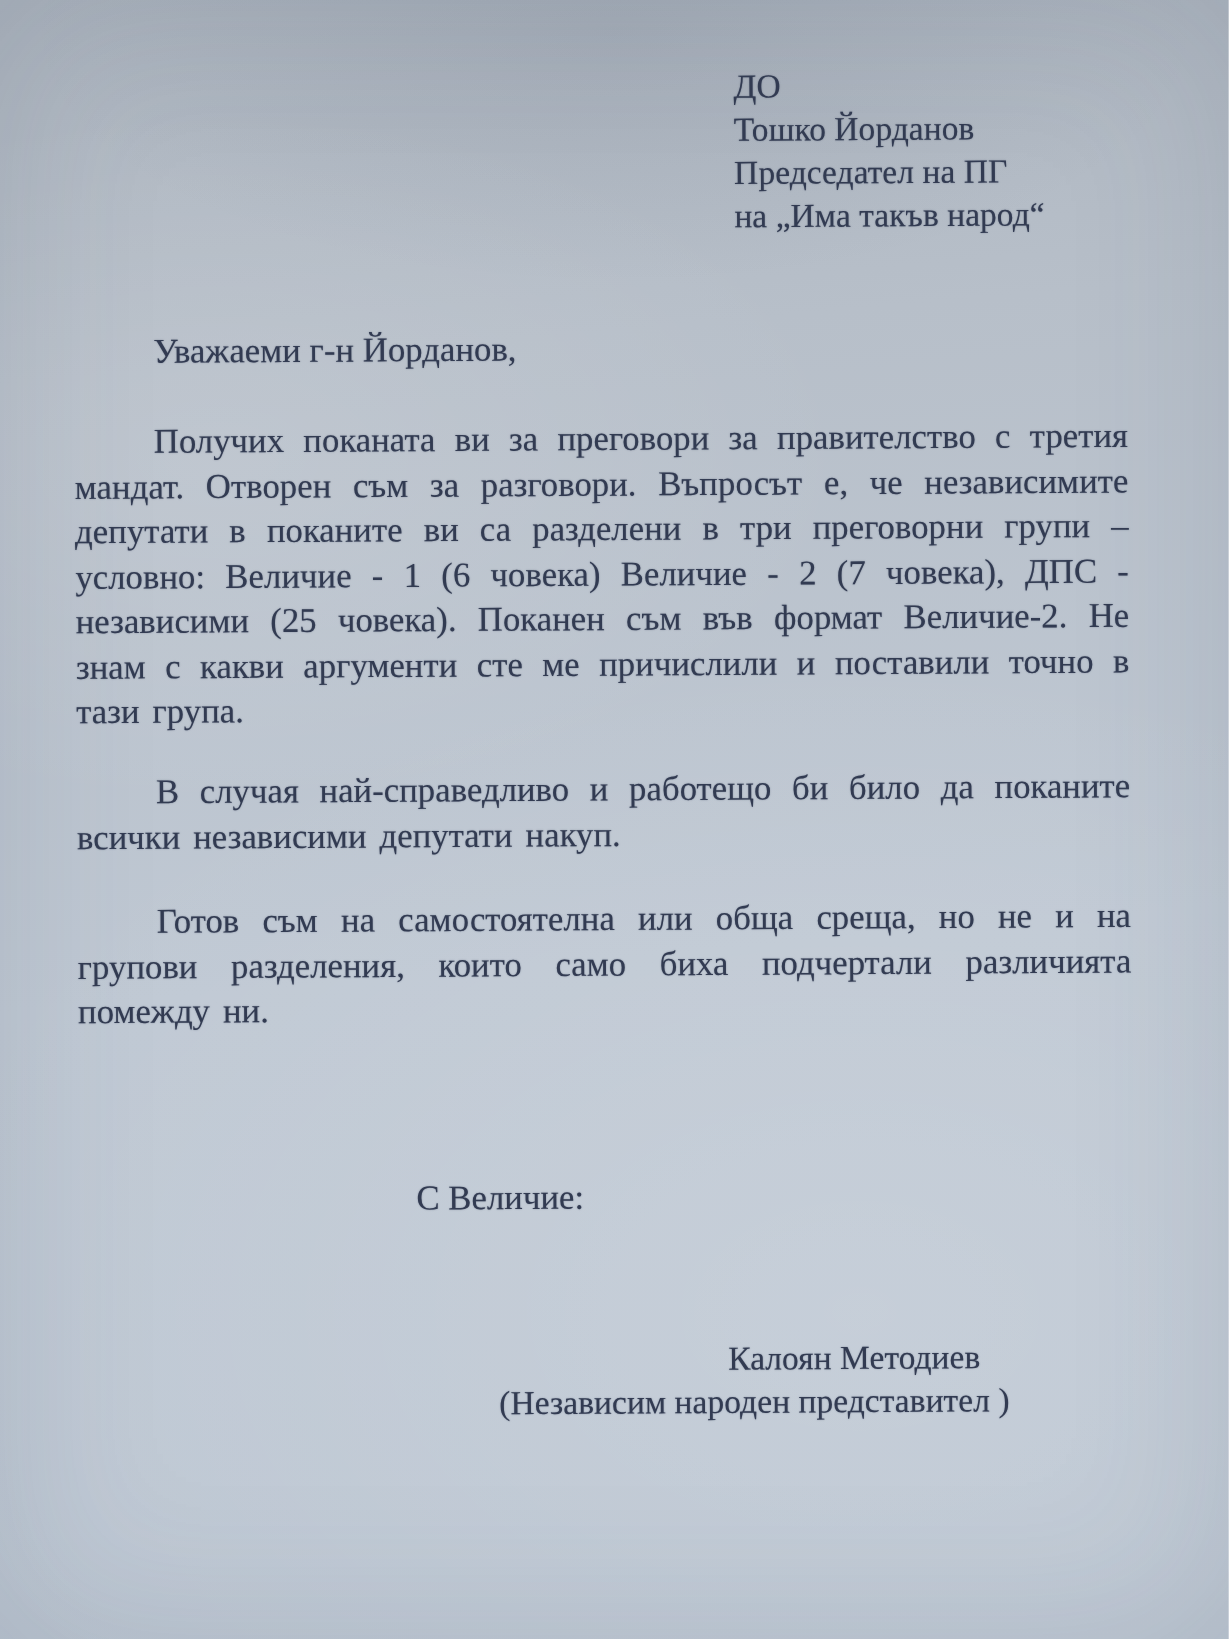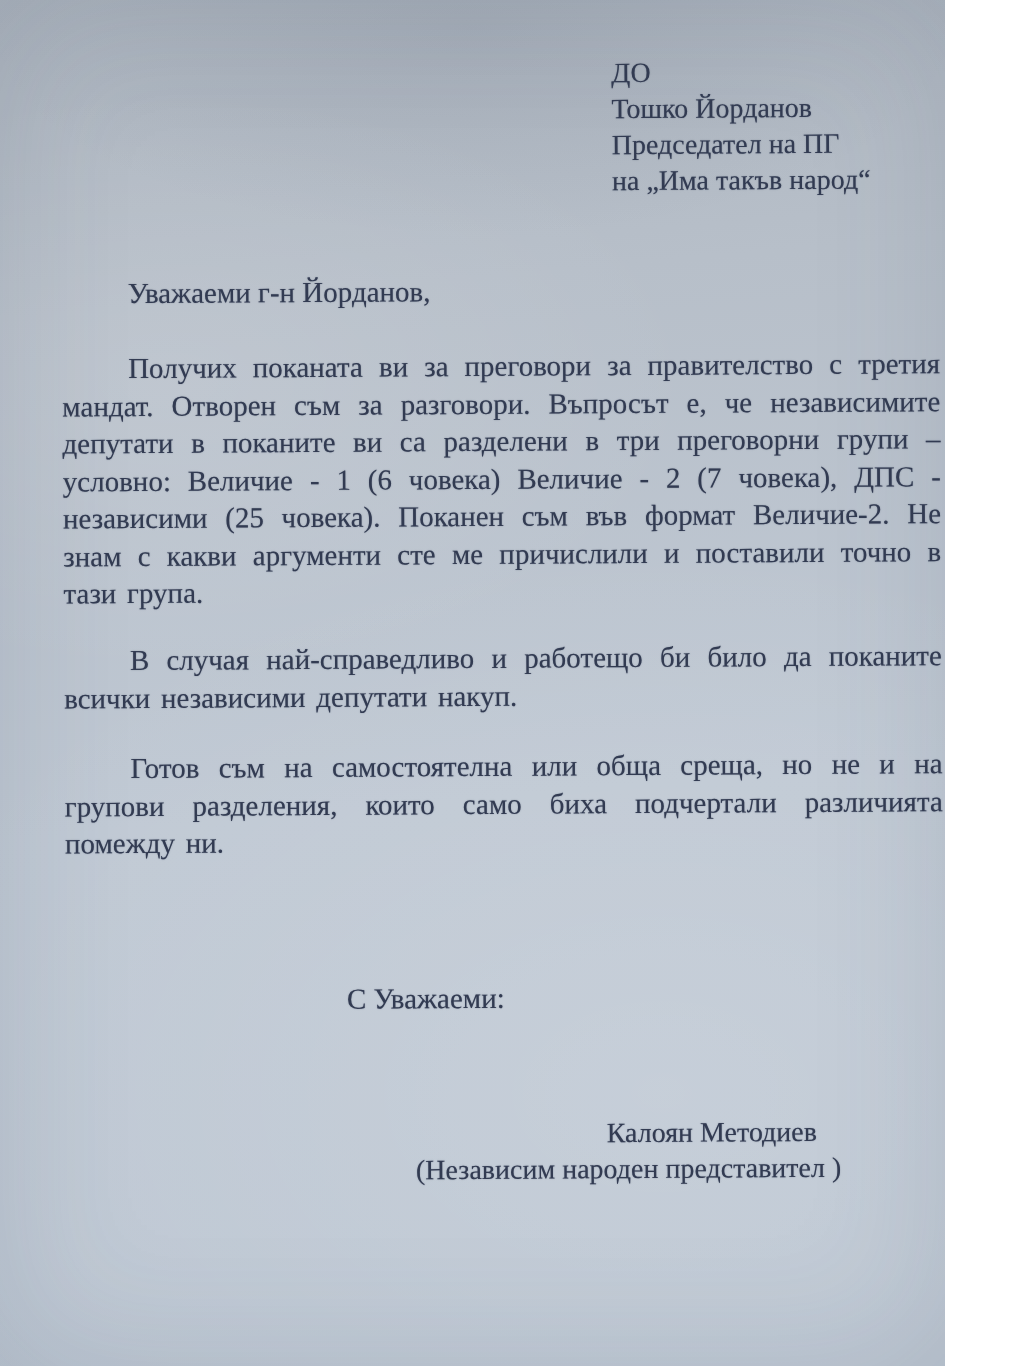--- a/index.html
+++ b/index.html
@@ -5,21 +5,21 @@
   html, body {
     margin: 0;
     padding: 0;
     width: 1024px;
     height: 1366px;
     overflow: hidden;
     font-family: "Liberation Serif", "DejaVu Serif", serif;
   }
   .paper {
     position: relative;
-    width: 945px;
+    width: 1024px;
     height: 1366px;
     background:
       radial-gradient(ellipse 900px 500px at 18% 28%, rgba(255,255,255,0.10), transparent 60%),
       radial-gradient(ellipse 1200px 800px at 70% 80%, rgba(255,255,255,0.12), transparent 70%),
       radial-gradient(ellipse 700px 300px at 50% 2%, rgba(70,80,100,0.10), transparent 70%),
       linear-gradient(175deg, #adb5bf 0%, #b7bfc9 22%, #c0c9d4 58%, #bdc7d3 100%);
     box-shadow: inset 0 0 140px rgba(60,70,90,0.14);
   }
   .sheet {
     position: absolute;
@@ -93,19 +93,19 @@
       <div>Председател на ПГ</div>
       <div>на „Има такъв народ“</div>
     </div>
 
     <p class="salutation">Уважаеми г-н Йорданов,</p>
 
     <p class="body-para para-1">Получих поканата ви за преговори за правителство с третия мандат. Отворен съм за разговори. Въпросът е, че независимите депутати в поканите ви са разделени в три преговорни групи – условно: Величие - 1 (6 човека) Величие - 2 (7 човека), ДПС - независими (25 човека). Поканен съм във формат Величие-2. Не знам с какви аргументи сте ме причислили и поставили точно в тази група.</p>
     <p class="body-para para-2">В случая най-справедливо и работещо би било да поканите всички независими депутати накуп.</p>
     <p class="body-para para-3">Готов съм на самостоятелна или обща среща, но не и на групови разделения, които само биха подчертали различията помежду ни.</p>
 
-    <div class="closing">С Уважаеми:</div>
+    <div class="closing">С Величие:</div>
 
     <div class="sig-name">Калоян Методиев</div>
     <div class="sig-title">(Независим народен представител )</div>
 
   </div>
 </div>
 
 </body></html>

